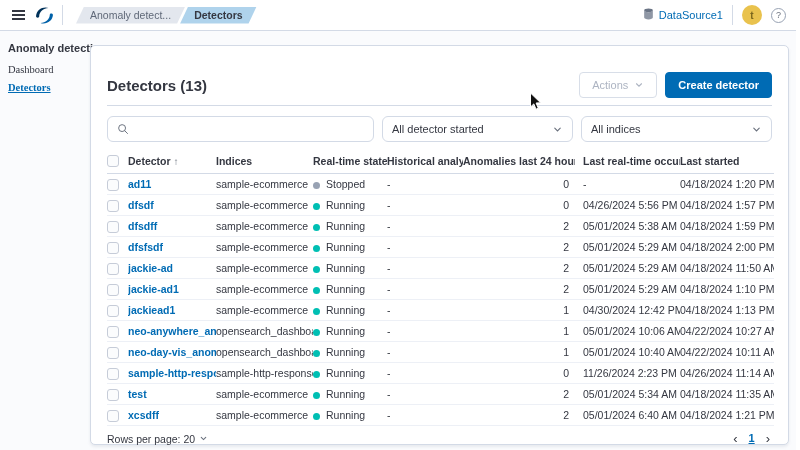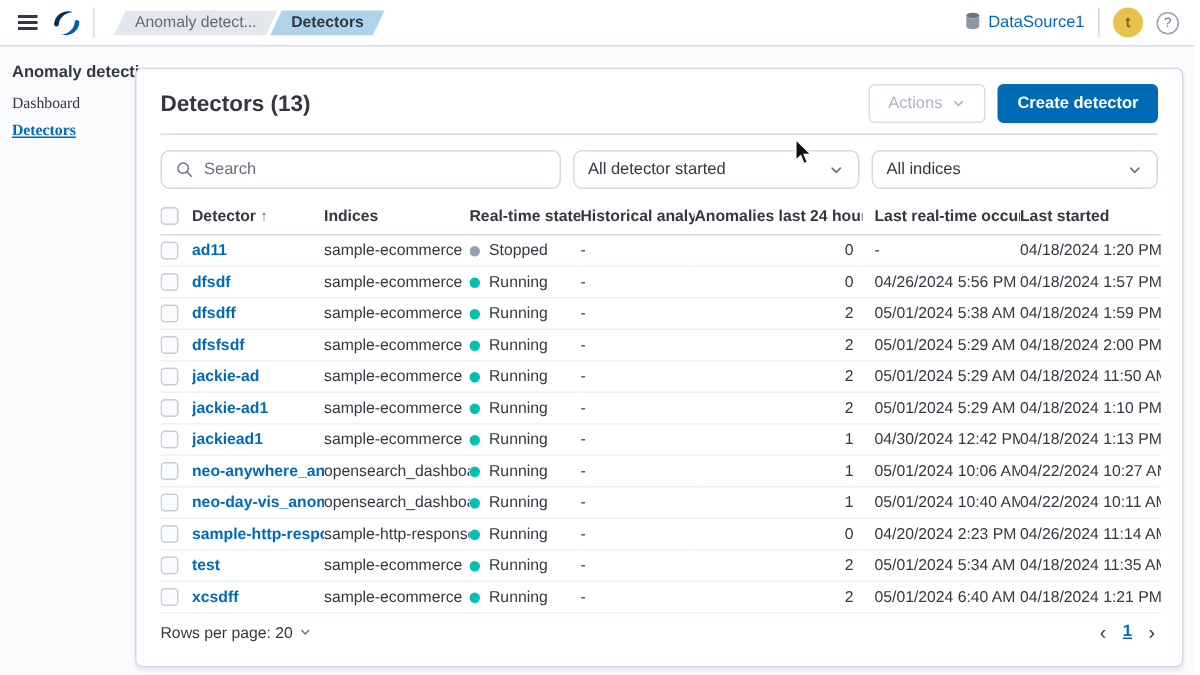--- a/index.html
+++ b/index.html
@@ -31,21 +31,21 @@
 
   
   .sidebar { position:absolute; top:31px; left:0; width:90px; padding:11px 8px; }
   .side-title { font-size:11px; font-weight:bold; margin-bottom:10px; white-space:nowrap; }
   .side-link { display:block; font-size:10.5px; margin-bottom:7px; color:#343741; text-decoration:none; cursor:pointer;font-family:Liberation Serif, serif; }
   .side-link.active { color:#006BB4; font-weight:bold; text-decoration:underline; }
 
   
   .card { position:absolute; left:90px; top:45px; width:699px; height:400px; background:#fff;
           border:1px solid #D3DAE6; border-radius:5px; box-shadow:0 2px 3px rgba(152,162,179,.18);
-          padding:0 16px; }
+          padding:16px 16px; }
   .card-head { display:flex; align-items:center; justify-content:space-between; height:43px; padding-top:3px; }
   .card-head h1 { font-size:15px; font-weight:bold; }
   .head-actions { display:flex; gap:8px;justify-content:flex-end; }
   .btn { font-size:11px; border-radius:4px; height:26px; padding:0 12px; display:inline-flex;
          align-items:center; gap:6px; cursor:pointer; font-family:inherit; }
   .btn-disabled { background:#fff; border:1px solid #D8DEE8; color:#ADB4C2; }
   .btn-primary { background:#006BB4; border:1px solid #006BB4; color:#fff; font-weight:bold; }
   .divider { height:1px; background:#D3DAE6; }
 
   
@@ -144,21 +144,20 @@
       </div>
     </div>
     <div class="divider"></div>
 
     <div class="filters">
       <div class="search-box">
         <svg width="12" height="12" viewBox="0 0 16 16">
             <circle cx="6.8" cy="6.8" r="4.6" fill="none" stroke="#69707D" stroke-width="1.3"></circle>
             <line x1="10.3" y1="10.3" x2="14" y2="14" stroke="#69707D" stroke-width="1.3" stroke-linecap="round"></line>
           </svg>
-        <input placeholder="Search" style="">
       </div>
       <button class="select">
         <span>All detector started</span>
         <svg class="chev" width="11" height="11" viewBox="0 0 12 12">
             <path d="M3 4.5 6 7.5 9 4.5" fill="none" stroke="#69707D" stroke-width="1.2" stroke-linecap="round"></path>
           </svg>
       </button>
       <button class="select">
         <span>All indices</span>
         <svg class="chev" width="11" height="11" viewBox="0 0 12 12">
@@ -294,21 +293,21 @@
     <td>04/22/2024 10:11 AM</td>
   </tr>
 
   <tr>
     <td><span class="checkbox"></span></td>
     <td><a class="dlink">sample-http-response...</a></td>
     <td>sample-http-responses</td>
     <td><span class="dot running"></span><span>Running</span></td>
     <td>-</td>
     <td class="num">0</td>
-    <td>04/20/2024 2:23 PM</td>
+    <td>11/26/2024 2:23 PM</td>
     <td>04/26/2024 11:14 AM</td>
   </tr>
 
   <tr>
     <td><span class="checkbox"></span></td>
     <td><a class="dlink">test</a></td>
     <td>sample-ecommerce</td>
     <td><span class="dot running"></span><span>Running</span></td>
     <td>-</td>
     <td class="num">2</td>

